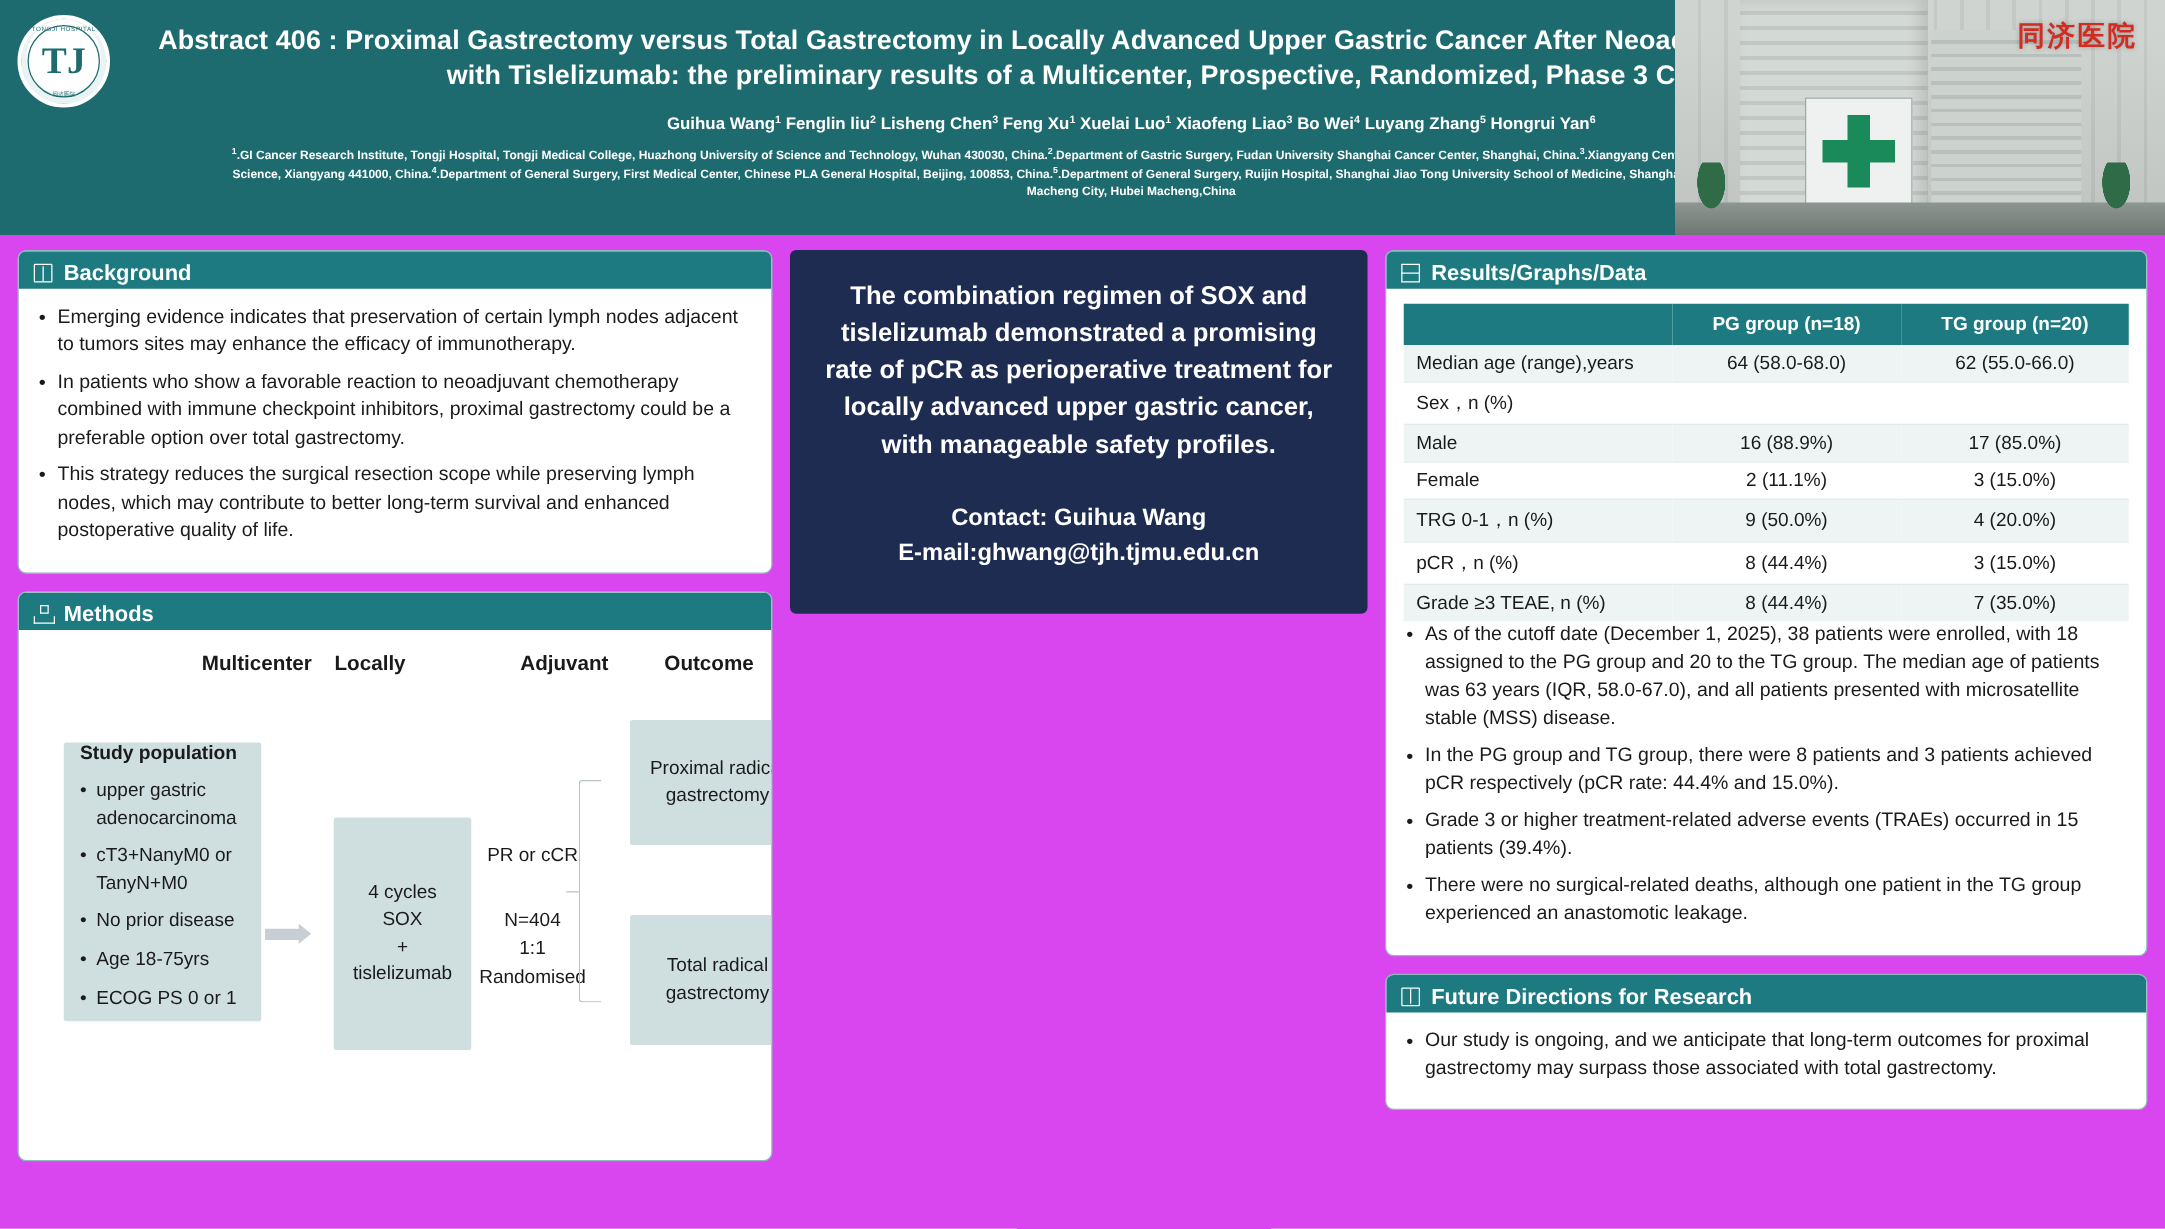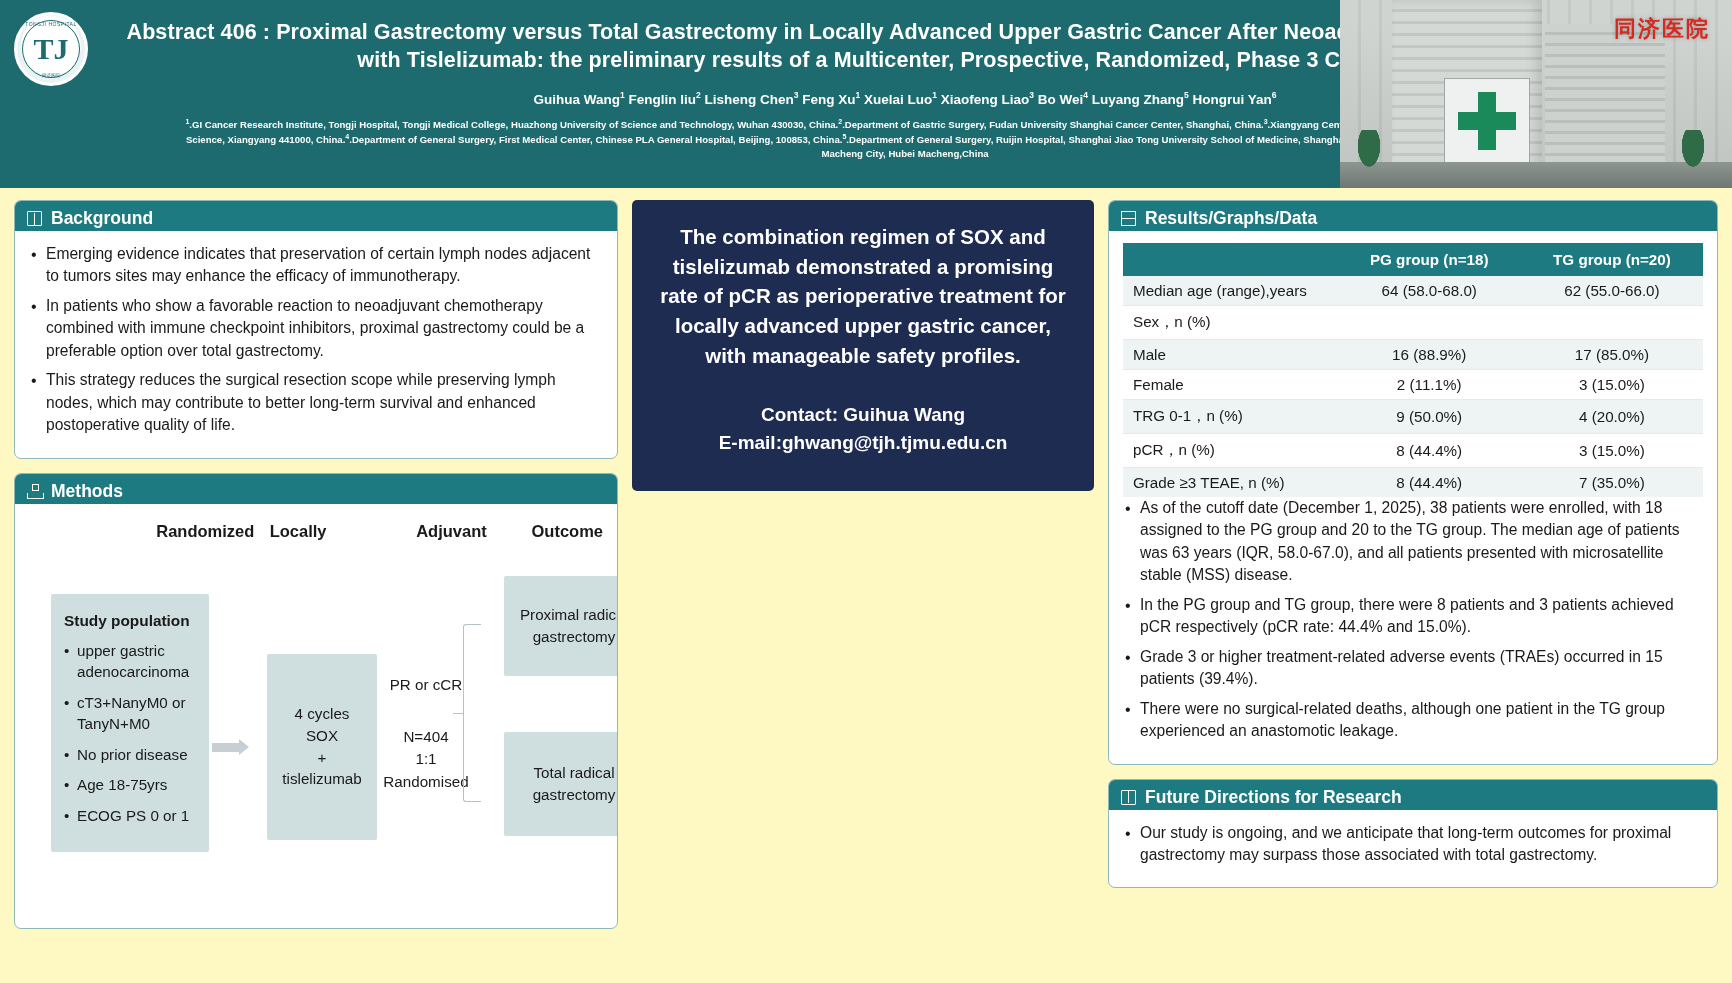--- a/index.html
+++ b/index.html
@@ -4,21 +4,21 @@
 <style>
   * { box-sizing: border-box; }
   html, body { margin:0; padding:0; }
   body {
     width:1732px; height:983px;
     background:#ffffff;
     font-family:"Liberation Sans", sans-serif;
     color:#1a1a1a;
     overflow:hidden;
   }
-  .poster { position:relative; width:1732px; height:983px; background:#fef9c3; }
+  .poster { position:relative; width:1732px; height:983px; background:#d946ef; }
 
   
   .header {
     position:relative;
     height:188px;
     background:#1d6b6f;
     display:flex;
     overflow:hidden;
   }
   .header-logo {
@@ -246,21 +246,21 @@
     background:#cfdfe0;
     border-radius:2px;
     font-size:15.2px;
     line-height:1.42;
     display:flex;
     flex-direction:column;
     justify-content:center;
     padding:10px 12px;
   }
   .node.center { text-align:center;margin-left:20px; }
-  .node-pop { left:22px; top:32px; width:158px; height:258px; padding:14px 13px;justify-content:center; }
+  .node-pop { left:22px; top:32px; width:158px; height:223px; padding:14px 13px;justify-content:center; }
   .node-pop .t { font-weight:bold; margin-bottom:8px; font-size:15.4px; }
   .node-pop .li { position:relative; padding-left:13px; margin-bottom:9px; }
   .node-pop .li:before { content:"•"; position:absolute; left:0; top:0; }
   .node-cyc { left:218px; top:92px; width:110px; height:186px; }
   .node-prox { left:455px; top:14px; width:140px; height:100px; }
   .node-total { left:455px; top:170px; width:140px; height:104px; }
 
   .mid-label {
     position:absolute;
     font-size:15.2px;
@@ -384,21 +384,21 @@
 
       <div class="panel">
         <div class="panel-head">
           <span class="ico ico-flow"></span>
           <span>Methods</span>
         </div>
         <div class="methods-body">
 
           <div class="flow-cols">
             <div class="c1"></div>
-            <div class="c2">Randomized</div>
+            <div class="c2">Multicenter</div>
             <div class="c3">Locally</div>
             <div class="c4"></div>
             <div class="c5" style="display:flex;">
               <div style="width:160px;">Adjuvant</div>
               <div style="flex:1;">Outcome</div>
             </div>
           </div>
 
           <div class="flow">
 

